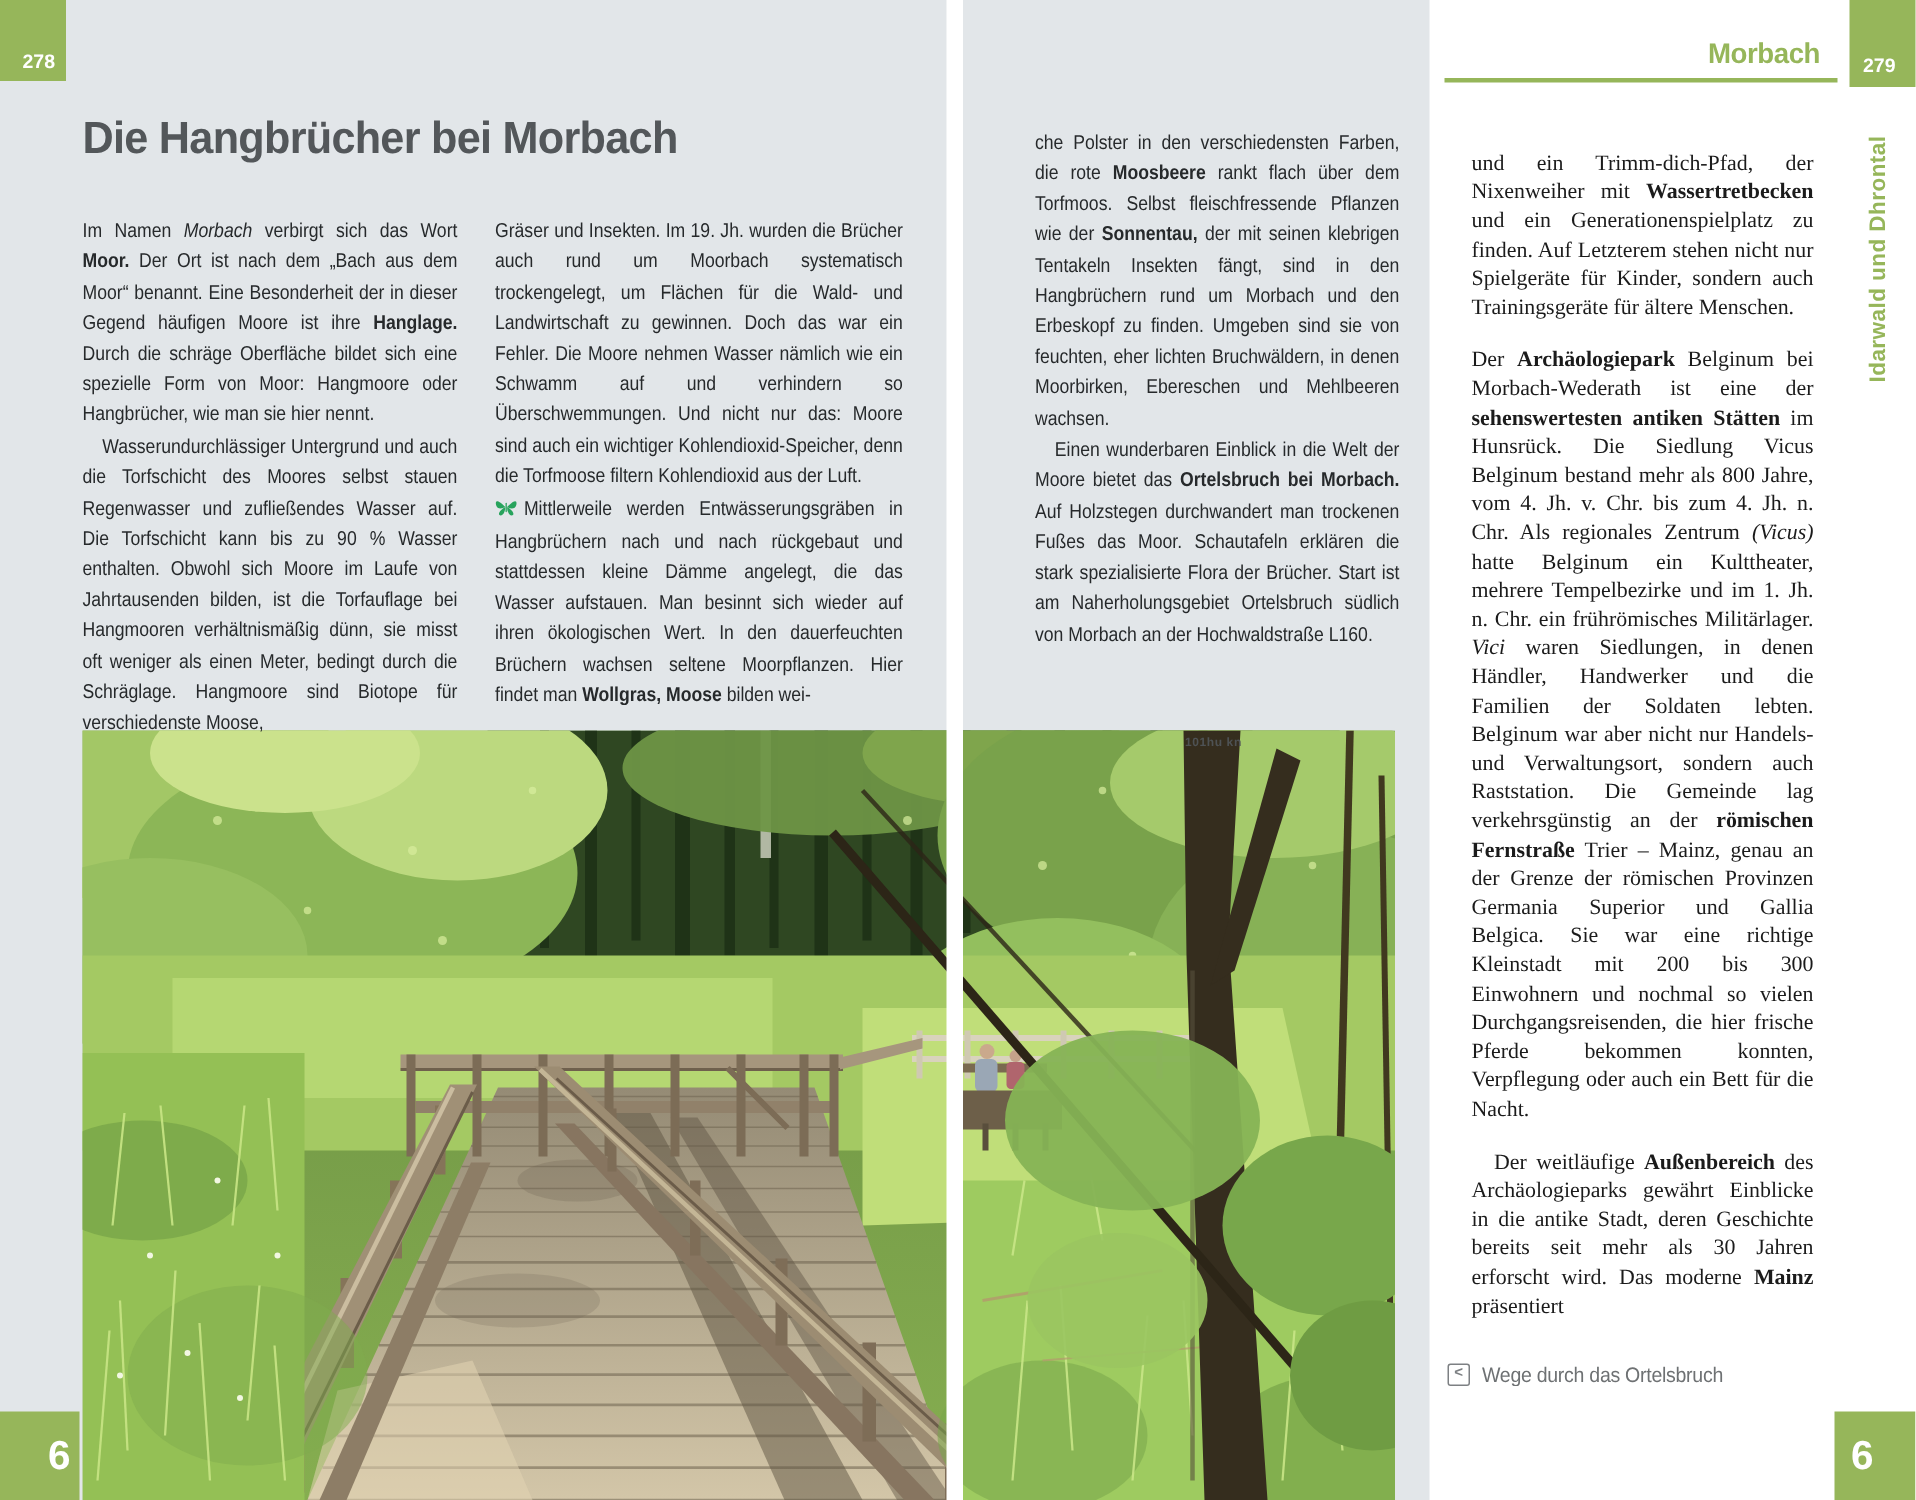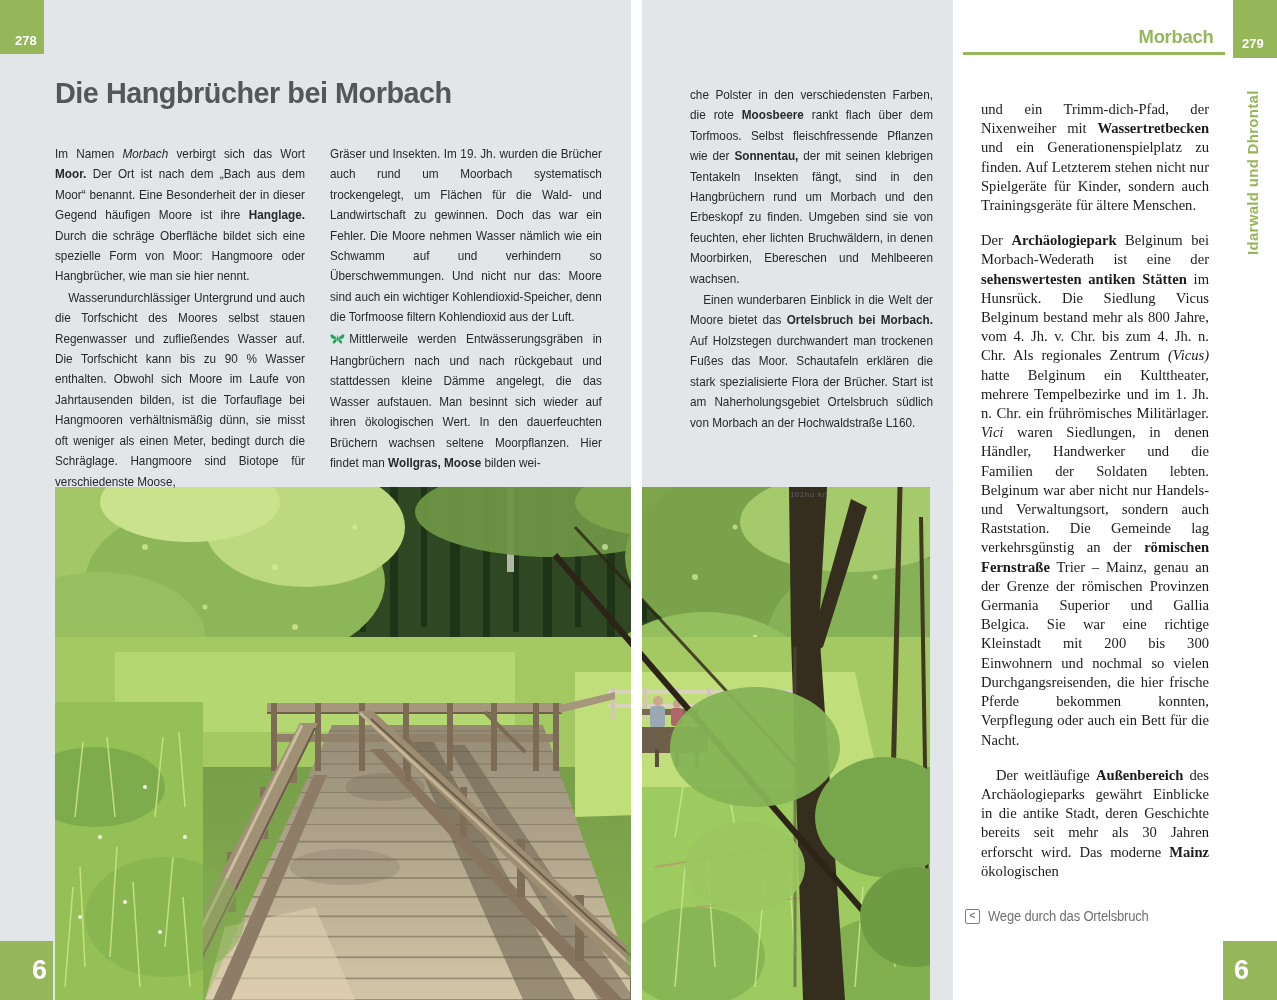--- a/index.html
+++ b/index.html
@@ -346,20 +346,20 @@
 </div>
 
 <div class="abs sans-col col3">
   <p><span><span>che Polster in den verschiedensten Farben, die rote </span><b>Moosbeere</b><span> rankt flach über dem Torfmoos. Selbst fleischfressende Pflanzen wie der </span><b>Sonnentau,</b><span> der mit seinen klebrigen Tentakeln Insekten fängt, sind in den Hangbrüchern rund um Morbach und den Erbeskopf zu finden. Umgeben sind sie von feuchten, eher lichten Bruchwäldern, in denen Moorbirken, Ebereschen und Mehlbeeren wachsen.</span></span></p>
   <p class="p-indent"><span><span>Einen wunderbaren Einblick in die Welt der Moore bietet das </span><b>Ortelsbruch bei Morbach.</b><span> Auf Holzstegen durchwandert man trockenen Fußes das Moor. Schautafeln erklären die stark spezialisierte Flora der Brücher. Start ist am Naherholungsgebiet Ortelsbruch südlich von Morbach an der Hochwaldstraße L160.</span></span></p>
 </div>
 
 <div class="abs serif-col">
   <p><span><span>und ein Trimm-dich-Pfad, der Nixenweiher mit </span><b>Wassertretbecken</b><span> und ein Generationenspielplatz zu finden. Auf Letzterem stehen nicht nur Spielgeräte für Kinder, sondern auch Trainingsgeräte für ältere Menschen.</span></span></p>
   <p><span><span>Der </span><b>Archäologiepark</b><span> Belginum bei Morbach-Wederath ist eine der </span><b>sehenswertesten antiken Stätten</b><span> im Hunsrück. Die Siedlung Vicus Belginum bestand mehr als 800 Jahre, vom 4. Jh. v. Chr. bis zum 4. Jh. n. Chr. Als regionales Zentrum </span><i>(Vicus)</i><span> hatte Belginum ein Kulttheater, mehrere Tempelbezirke und im 1. Jh. n. Chr. ein frührömisches Militärlager. </span><i>Vici</i><span> waren Siedlungen, in denen Händler, Handwerker und die Familien der Soldaten lebten. Belginum war aber nicht nur Handels- und Verwaltungsort, sondern auch Raststation. Die Gemeinde lag verkehrsgünstig an der </span><b>römischen Fernstraße</b><span> Trier – Mainz, genau an der Grenze der römischen Provinzen Germania Superior und Gallia Belgica. Sie war eine richtige Kleinstadt mit 200 bis 300 Einwohnern und nochmal so vielen Durchgangsreisenden, die hier frische Pferde bekommen konnten, Verpflegung oder auch ein Bett für die Nacht.</span></span></p>
-  <p class="p-indent"><span><span>Der weitläufige </span><b>Außenbereich</b><span> des Archäologieparks gewährt Einblicke in die antike Stadt, deren Geschichte bereits seit mehr als 30 Jahren erforscht wird. Das moderne </span><b>Mainz</b><span> ökologischen</span></span></p>
+  <p class="p-indent"><span><span>Der weitläufige </span><b>Außenbereich</b><span> des Archäologieparks gewährt Einblicke in die antike Stadt, deren Geschichte bereits seit mehr als 30 Jahren erforscht wird. Das moderne </span><b>Mainz</b><span> präsentiert</span></span></p>
 </div>
 
 <div class="abs credit">101hu kn</div>
 <div class="abs caption">
   <span class="cap-icon">&lt;</span>
   <span class="cap-text">Wege durch das Ortelsbruch</span>
 </div>
 
 </body></html>

